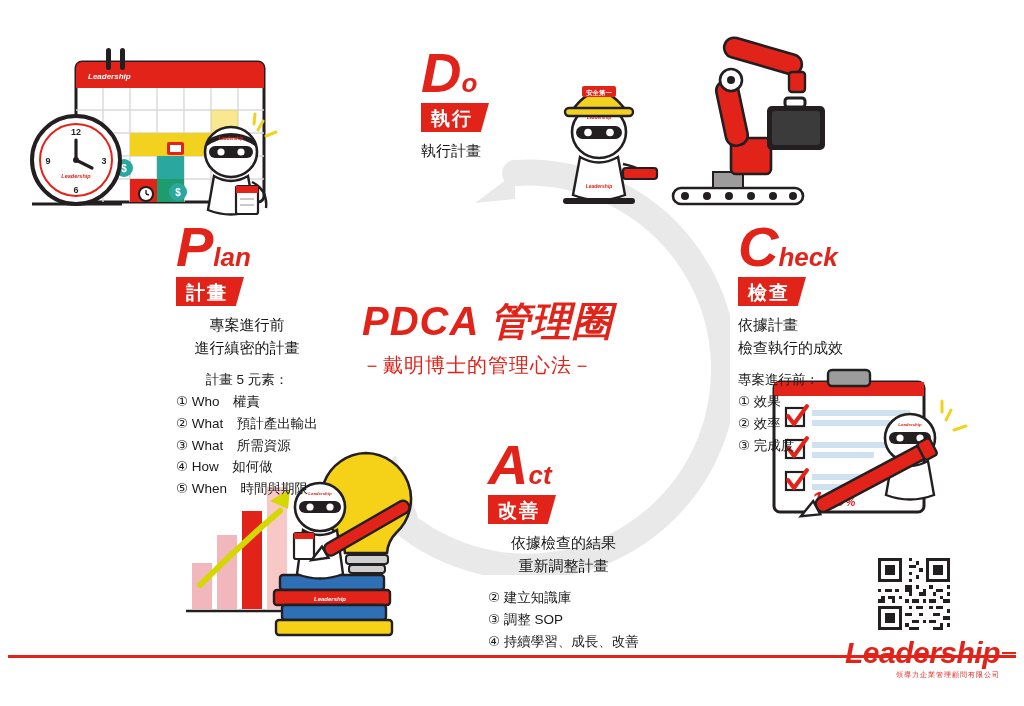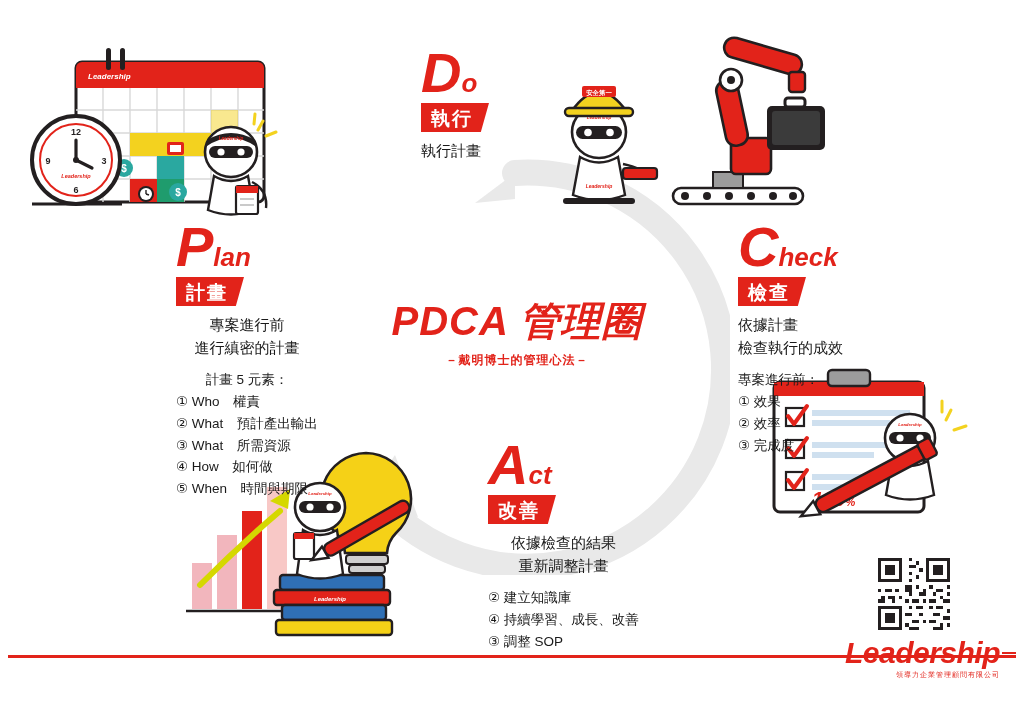--- a/index.html
+++ b/index.html
@@ -8,29 +8,29 @@
     font-family:"Liberation Sans","DejaVu Sans",sans-serif;
     overflow:hidden;position:relative;
   }
   .stage{position:absolute;left:0;top:0;width:1024px;height:706px;}
 
   
   .circle-arrow{position:absolute;left:300px;top:155px;width:430px;height:420px;}
 
   
   .center-title{
-    position:absolute;left:362px;top:300px;width:310px;text-align:center;
+    position:absolute;left:362px;top:300px;width:310px;text-align:left;
   }
   .center-title .main{
     font-size:40px;font-weight:bold;font-style:italic;color:#e2231a;
     letter-spacing:1px;line-height:1.05;white-space:nowrap;
   }
   .center-title .main .cn{color:#e2231a;}
   .center-title .sub{
-    margin-top:10px;font-size:12px;color:#e2231a;font-weight:bold;
+    margin-top:10px;font-size:20px;color:#e2231a;font-weight:normal;
     letter-spacing:1px;white-space:nowrap;
   }
 
   
   .stage-block{position:absolute;}
   .big-letter{
     font-size:56px;font-weight:bold;font-style:italic;color:#e2231a;
     line-height:0.9;display:inline-block;
   }
   .small-letter{
@@ -342,22 +342,22 @@
     <div>
       <span class="big-letter">A</span><span class="small-letter">ct</span>
     </div>
     <div class="ribbon">改善</div>
     <div class="desc" style="text-align:center;">
       <div>依據檢查的結果</div>
       <div>重新調整計畫</div>
     </div>
     <div class="list">
       <div>② 建立知識庫</div>
+      <div>③ 調整 SOP</div>
       <div>④ 持續學習、成長、改善</div>
-      <div>③ 調整 SOP</div>
     </div>
   </div>
 
   <svg class="qr" viewBox="0 0 21 21" shape-rendering="crispEdges">
     <rect width="21" height="21" fill="#ffffff"></rect>
     <g fill="#231f20">
       <path d="M0 0h7v7H0z"></path>
         <path d="M14 0h7v7h-7z"></path>
         <path d="M0 14h7v7H0z"></path>
     </g>

